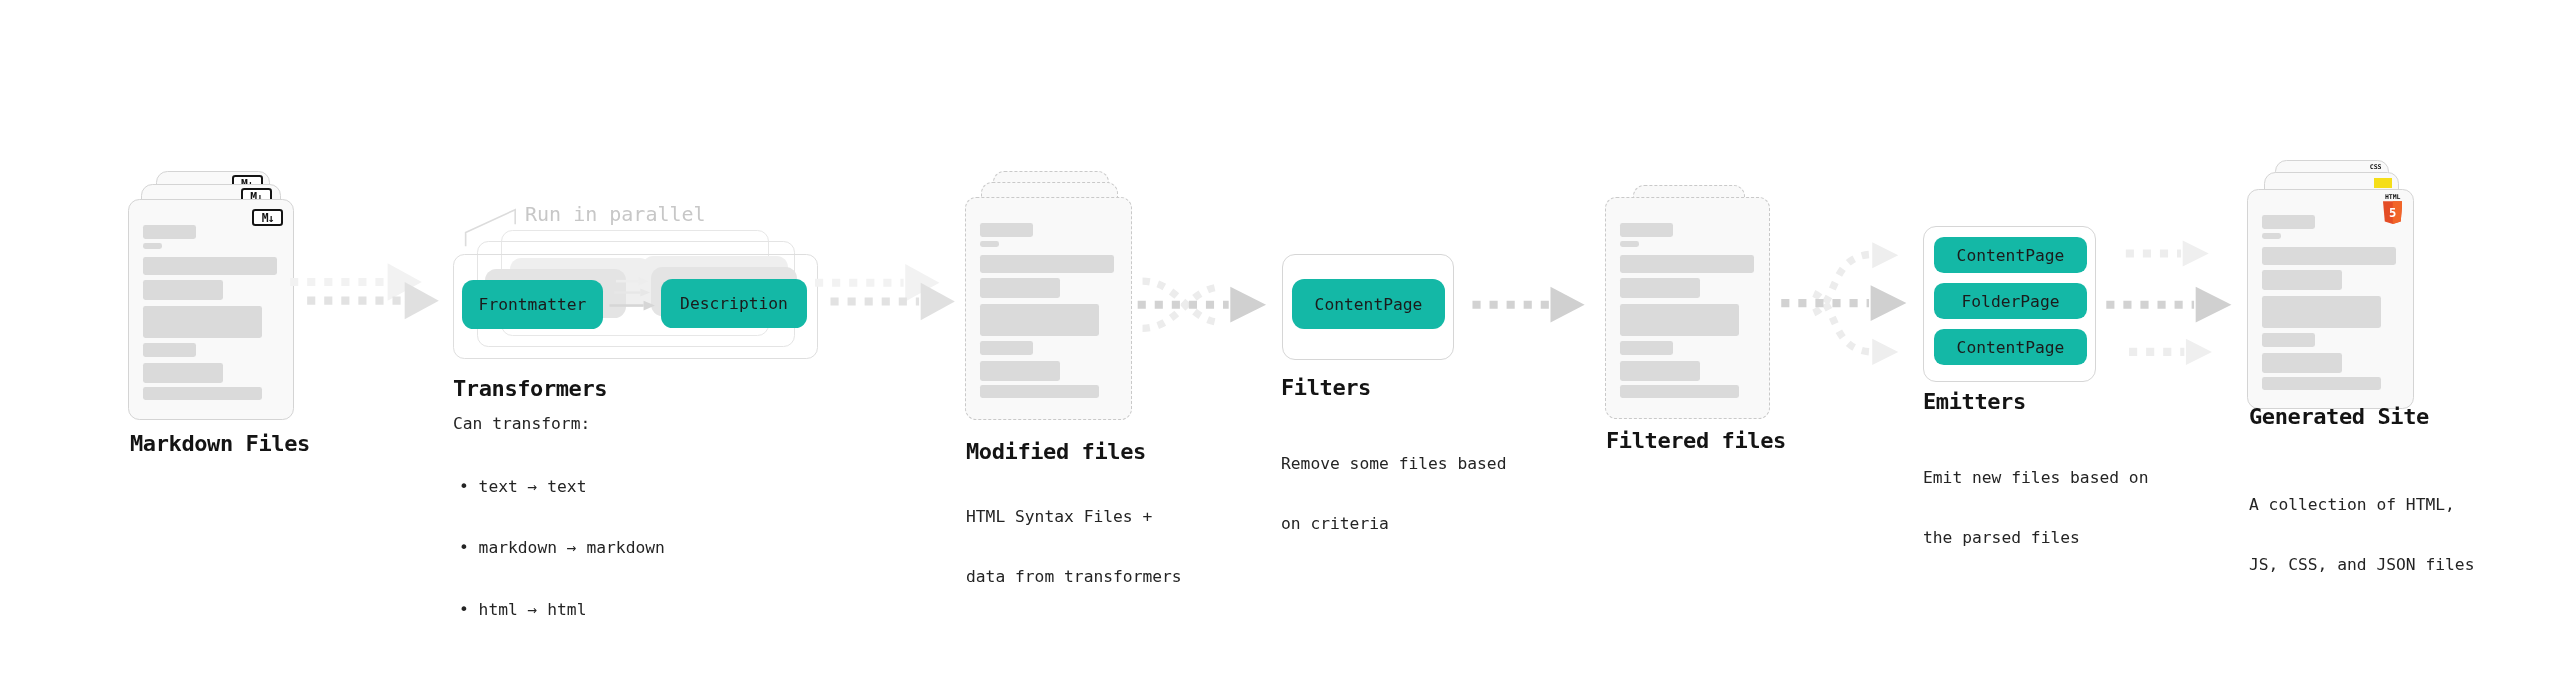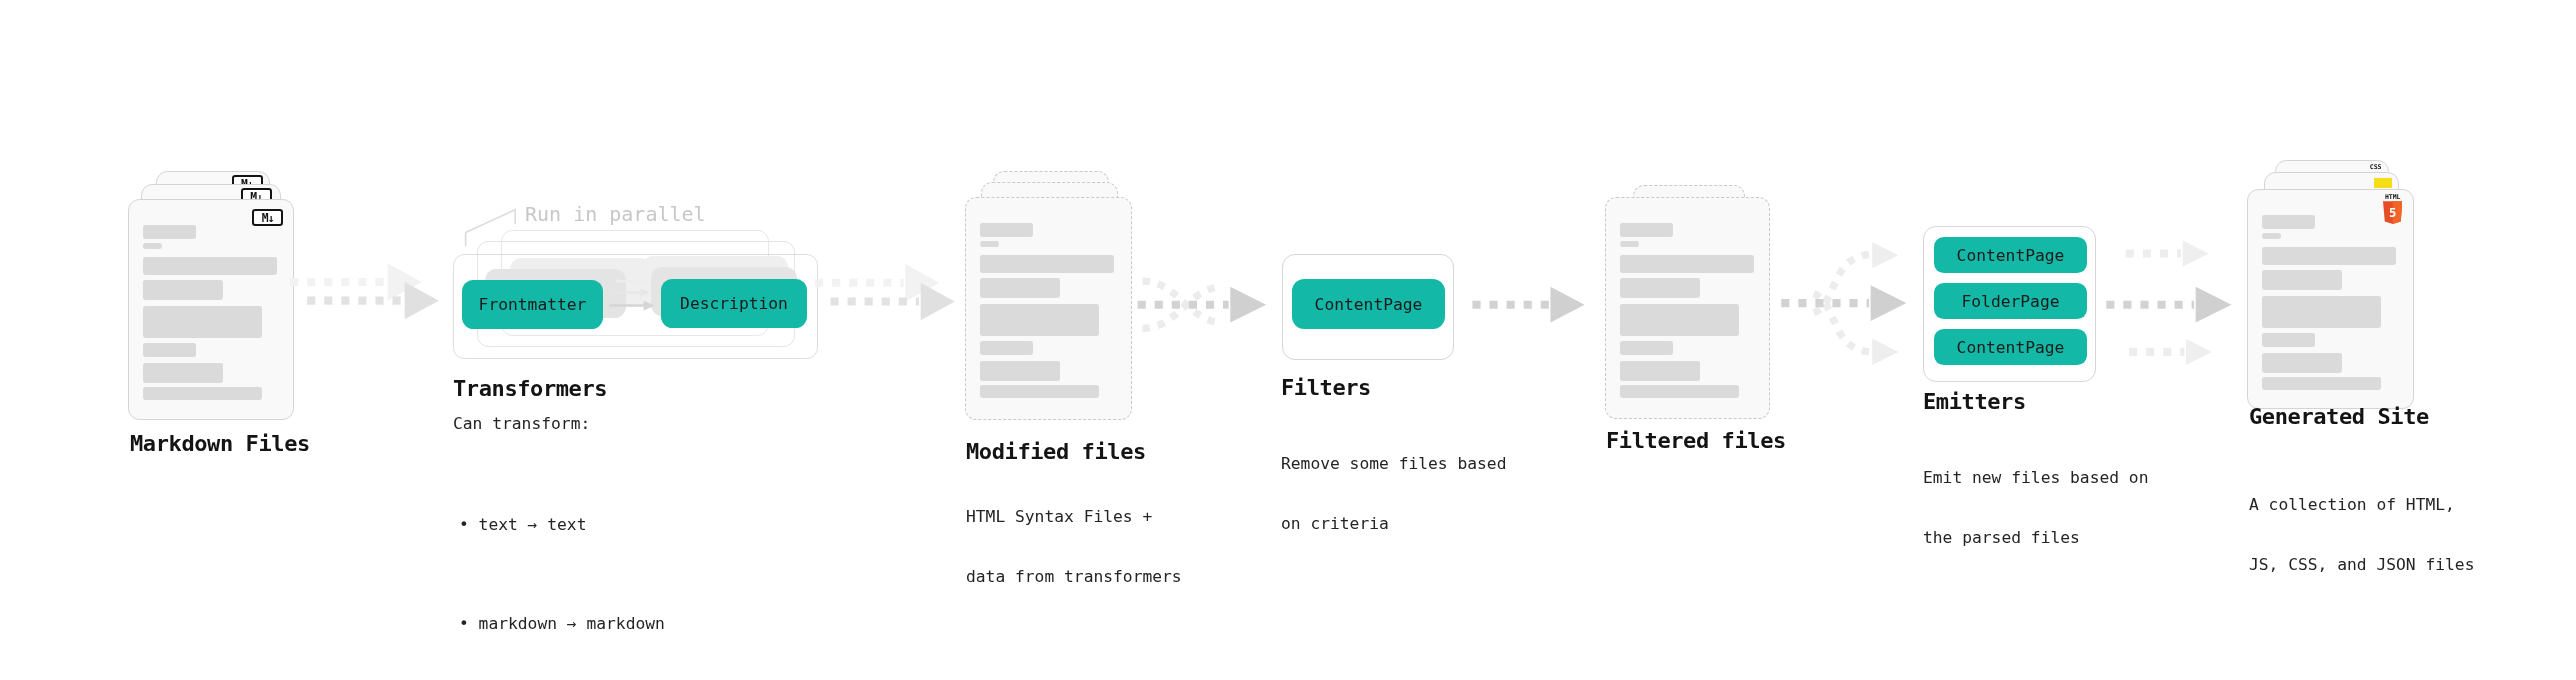--- a/index.html
+++ b/index.html
@@ -4,21 +4,21 @@
 <style>
   html,body{margin:0;padding:0;background:#ffffff;}
   body{width:2576px;height:681px;position:relative;overflow:hidden;
        font-family:"DejaVu Sans Mono","Liberation Mono",monospace;}
   .canvas{position:absolute;left:0;top:0;width:2576px;height:681px;}
 
   
   .stage-title{position:absolute;font-size:22px;font-weight:700;color:#141414;white-space:pre;letter-spacing:-0.4px;}
   .stage-desc{position:absolute;font-size:16.3px;font-weight:400;color:#242424;line-height:20.3px;white-space:pre;}
   .stage-desc div{height:20.3px;}
-  .bullets div{height:21px;margin-top:38px;}
+  .bullets div{height:21px;}
   .annotation-label{position:absolute;font-size:20px;color:#c7c7c7;white-space:pre;}
 
   
   .doc-card{position:absolute;background:#f9f9f9;border:1.6px solid #d4d4d4;border-radius:11.4px;box-sizing:border-box;}
   .doc-card.dashed{border:1.6px dashed #c9c9c9;}
   .bars{position:absolute;left:14px;top:23px;right:14px;bottom:8.1px;}
   .bar{position:absolute;left:0;background:#dadada;border-radius:2.4px;}
   .bars .bar:nth-child(1){top:1.6px;width:53px;height:14px;}
   .bars .bar:nth-child(2){top:20.3px;width:18.7px;height:5.7px;}
   .bars .bar:nth-child(3){top:34px;width:134px;height:18px;}

